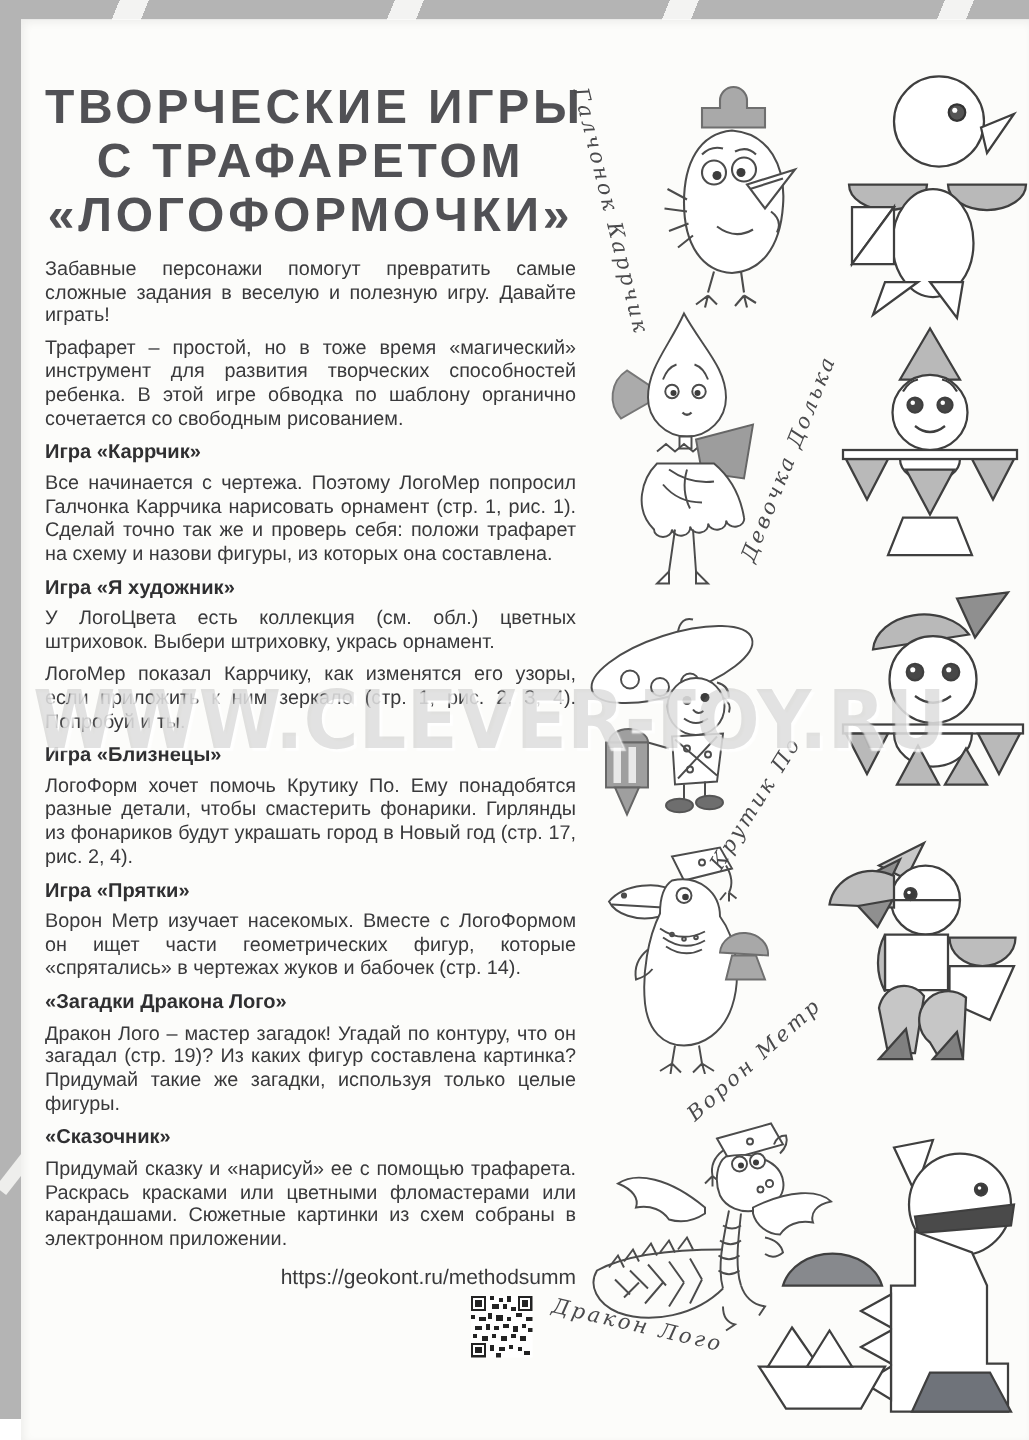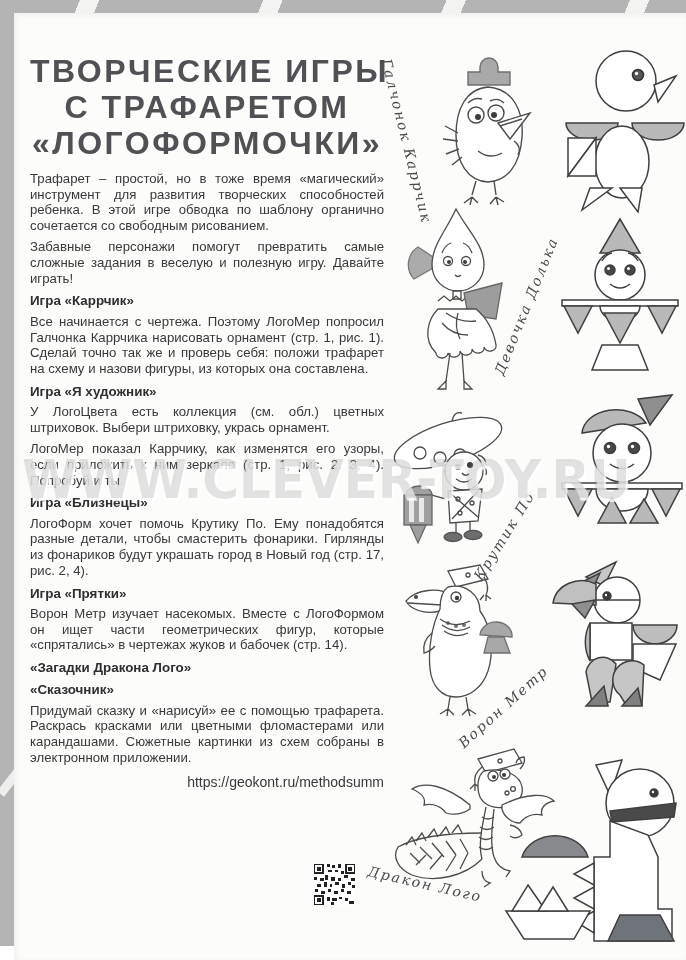--- a/index.html
+++ b/index.html
@@ -44,22 +44,22 @@
 
     <div class="watermark">WWW.CLEVER-TOY.RU</div>
 
     <div class="text-col">
       <div class="title">
         <div>ТВОРЧЕСКИЕ ИГРЫ</div>
         <div>С ТРАФАРЕТОМ</div>
         <div>«ЛОГОФОРМОЧКИ»</div>
       </div>
 
+      <p class="body">Забавные персонажи помогут превратить самые сложные задания в веселую и полезную игру. Давайте играть!</p>
       <p class="body">Трафарет – простой, но в тоже время «магический» инструмент для развития творческих способностей ребенка. В этой игре обводка по шаблону органично сочетается со свободным рисованием.</p>
-      <p class="body">Забавные персонажи помогут превратить самые сложные задания в веселую и полезную игру. Давайте играть!</p>
 
       <div class="sec">
         <h3>Игра «Каррчик»</h3>
         <p>Все начинается с чертежа. Поэтому ЛогоМер попросил Галчонка Каррчика нарисовать орнамент (стр. 1, рис. 1). Сделай точно так же и проверь себя: положи трафарет на схему и назови фигуры, из которых она составлена.</p>
       </div>
       <div class="sec">
         <h3>Игра «Я художник»</h3>
         <p>У ЛогоЦвета есть коллекция (см. обл.) цветных штриховок. Выбери штриховку, укрась орнамент.</p>
       </div>
       <div class="sec">
@@ -70,20 +70,21 @@
       </div>
       <div class="sec">
         <p>ЛогоФорм хочет помочь Крутику По. Ему понадобятся разные детали, чтобы смастерить фонарики. Гирлянды из фонариков будут украшать город в Новый год (стр. 17, рис. 2, 4).</p>
       </div>
       <div class="sec">
         <h3>Игра «Прятки»</h3>
         <p>Ворон Метр изучает насекомых. Вместе с ЛогоФормом он ищет части геометрических фигур, которые «спрятались» в чертежах жуков и бабочек (стр. 14).</p>
       </div>
       <div class="sec">
         <h3>«Загадки Дракона Лого»</h3>
+        <p>Дракон Лого – мастер загадок! Угадай по контуру, что он загадал (стр. 19)? Из каких фигур составлена картинка? Придумай такие же загадки, используя только целые фигуры.</p>
       </div>
       <div class="sec">
         <h3>«Сказочник»</h3>
         <p>Придумай сказку и «нарисуй» ее с помощью трафарета. Раскрась красками или цветными фломастерами или карандашами. Сюжетные картинки из схем собраны в электронном приложении.</p>
       </div>
 
       <p class="url-line">https://geokont.ru/methodsumm</p>
 
     </div>
 

